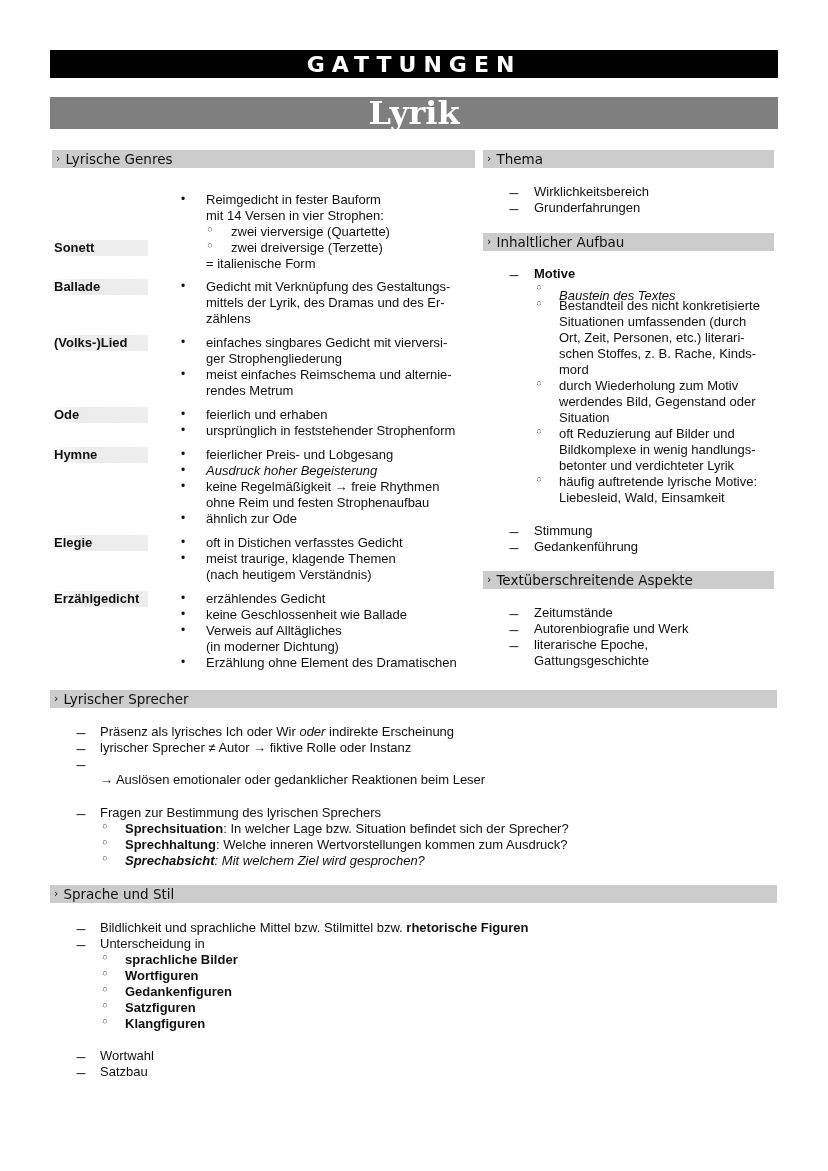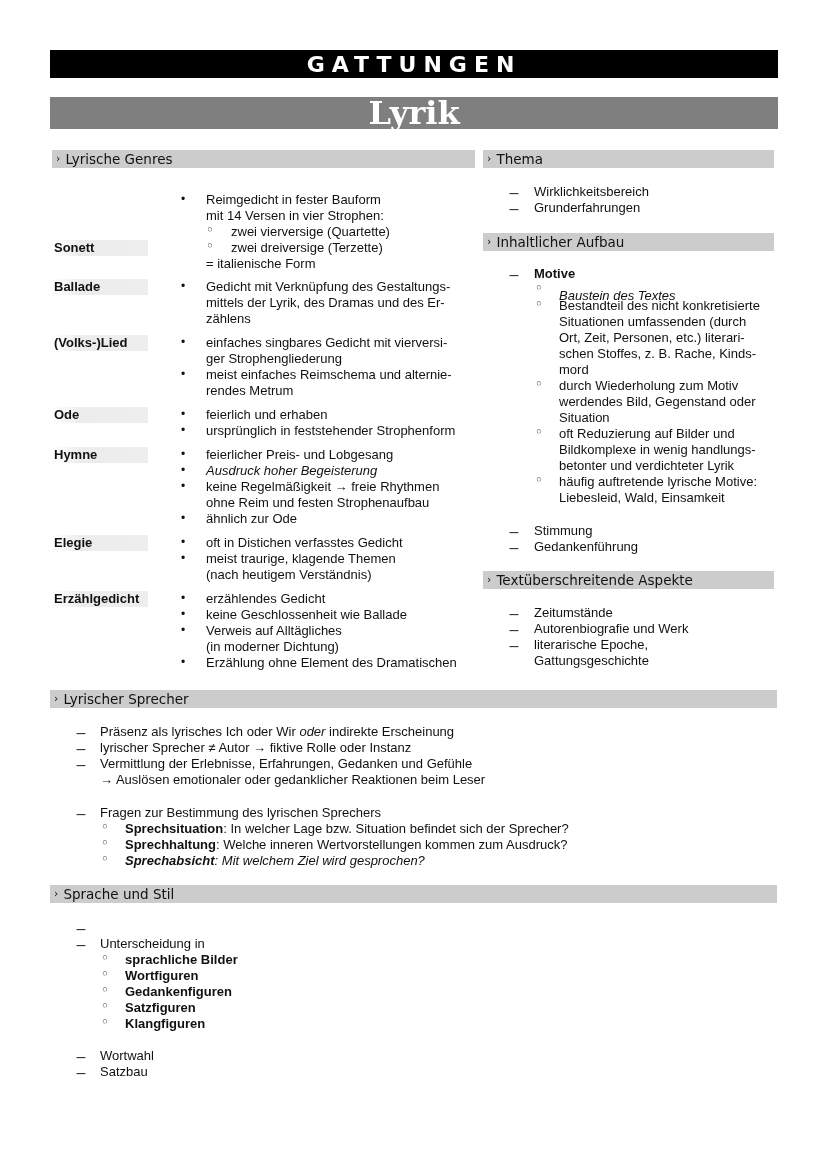--- a/index.html
+++ b/index.html
@@ -164,37 +164,37 @@
 
   <div class="sec-head" style="left:50px; top:690px; width:727px;">
     <span class="chev">›</span>
     <span>Lyrischer Sprecher</span>
   </div>
   <span class="dash" style="left:74px; top:724px;">–</span>
   <div class="row" style="left:100px; top:724px;"><span>Präsenz als lyrisches Ich oder Wir </span><i>oder</i><span> indirekte Erscheinung</span></div>
   <span class="dash" style="left:74px; top:740px;">–</span>
   <div class="row" style="left:100px; top:740px;">lyrischer Sprecher ≠ Autor → fiktive Rolle oder Instanz</div>
   <span class="dash" style="left:74px; top:756px;">–</span>
-  <div class="row" style="left:100px; top:756px;">Vermittlung der Erlebnisse, Erfahrungen, Gedanken und Gefühle</div>
   <div class="row" style="left:100px; top:772px;">→ Auslösen emotionaler oder gedanklicher Reaktionen beim Leser</div>
 
   <span class="dash" style="left:74px; top:805px;">–</span>
   <div class="row" style="left:100px; top:805px;">Fragen zur Bestimmung des lyrischen Sprechers</div>
   <span class="sub" style="left:98px; top:821px;">○</span>
   <div class="row" style="left:125px; top:821px;"><b>Sprechsituation</b><span>: In welcher Lage bzw. Situation befindet sich der Sprecher?</span></div>
   <span class="sub" style="left:98px; top:837px;">○</span>
   <div class="row" style="left:125px; top:837px;"><b>Sprechhaltung</b><span>: Welche inneren Wertvorstellungen kommen zum Ausdruck?</span></div>
   <span class="sub" style="left:98px; top:853px;">○</span>
   <div class="row" style="left:125px; top:853px;font-style:italic;"><b>Sprechabsicht</b><span>: Mit welchem Ziel wird gesprochen?</span></div>
 
   <div class="sec-head" style="left:50px; top:885px; width:727px;">
     <span class="chev">›</span>
     <span>Sprache und Stil</span>
   </div>
   <span class="dash" style="left:74px; top:920px;">–</span>
+  <div class="row" style="left:100px; top:920px;"><span>Bildlichkeit und sprachliche Mittel bzw. Stilmittel bzw. </span><b>rhetorische Figuren</b></div>
   <span class="dash" style="left:74px; top:936px;">–</span>
   <div class="row" style="left:100px; top:936px;">Unterscheidung in</div>
 
   <span class="sub" style="left:98px; top:952px;">○</span>
   <div class="row" style="left:125px; top:952px; font-weight:bold;">sprachliche Bilder</div>
   <span class="sub" style="left:98px; top:968px;">○</span>
   <div class="row" style="left:125px; top:968px; font-weight:bold;">Wortfiguren</div>
   <span class="sub" style="left:98px; top:984px;">○</span>
   <div class="row" style="left:125px; top:984px; font-weight:bold;">Gedankenfiguren</div>
   <span class="sub" style="left:98px; top:1000px;">○</span>

